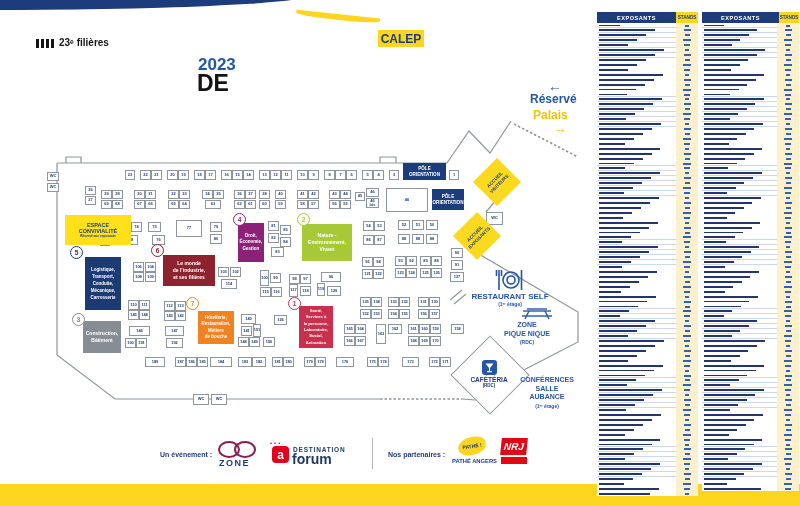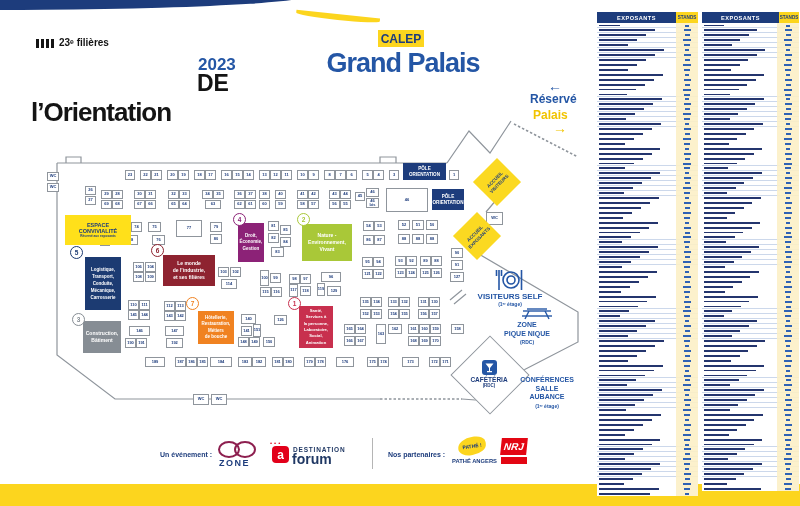--- a/index.html
+++ b/index.html
@@ -97,24 +97,22 @@
 
 <div class="edition-row">
   <span class="ebar"></span>
   <span class="ebar"></span>
   <span class="ebar"></span>
   <span class="ebar"></span>
   <span class="edition-txt">23ᵉ filières</span>
 </div>
 <div class="logo-year">2023</div>
 <div class="logo-de">DE</div>
-<div class="logo-sub">l’Orientation</div>
 
 <div class="hall-badge">CALEP</div>
-<div class="venue">Grand Palais</div>
 <div class="entree-arrow">←</div>
 <div class="entree">Réservé</div>
 <div class="sortie">Palais</div>
 <div class="sortie-arrow">→</div>
 
 <svg class="walls" width="800" height="506">
   <g stroke="#8f959c" stroke-width="1.2" fill="none">
     <path d="M57,163 H447 M57,163 V355 L115,399 H380"></path>
     <path d="M66,163 v-6 h15 v6 M380,163 v-6 h16 v6"></path>
     <path d="M447,163 L469,131 L490,153 L511,121"></path>
@@ -371,21 +369,21 @@
 <svg style="position:absolute;left:495px;top:268px;z-index:5;" width="28" height="24" viewBox="0 0 28 24">
   <g stroke="#2456a5" stroke-width="1.6" fill="none">
     <line x1="4" y1="2" x2="4" y2="22"></line>
         <line x1="1.5" y1="2" x2="1.5" y2="8"></line>
         <line x1="6.5" y1="2" x2="6.5" y2="8"></line>
     <circle cx="16" cy="12" r="8"></circle>
         <circle cx="16" cy="12" r="4"></circle>
     <line x1="26.5" y1="2" x2="26.5" y2="22"></line>
   </g>
 </svg>
-<div class="maplabel" style="left:470px;top:292px;width:80px;font-size:8px;">VISITEURS SELF</div>
+<div class="maplabel" style="left:470px;top:292px;width:80px;font-size:8px;">RESTAURANT SELF</div>
 <div class="mapfloor" style="left:470px;top:301px;width:80px;font-size:5px;">(1ᵉʳ étage)</div>
 
 <svg style="position:absolute;left:521px;top:308px;z-index:5;" width="32" height="12" viewBox="0 0 32 12">
   <g stroke="#2456a5" stroke-width="1.4" fill="none">
     <line x1="2" y1="3" x2="30" y2="3"></line>
         <line x1="6" y1="1" x2="26" y2="1"></line>
     <line x1="8" y1="3" x2="4" y2="11"></line>
         <line x1="24" y1="3" x2="28" y2="11"></line>
     <line x1="1" y1="8" x2="31" y2="8"></line>
   </g>

